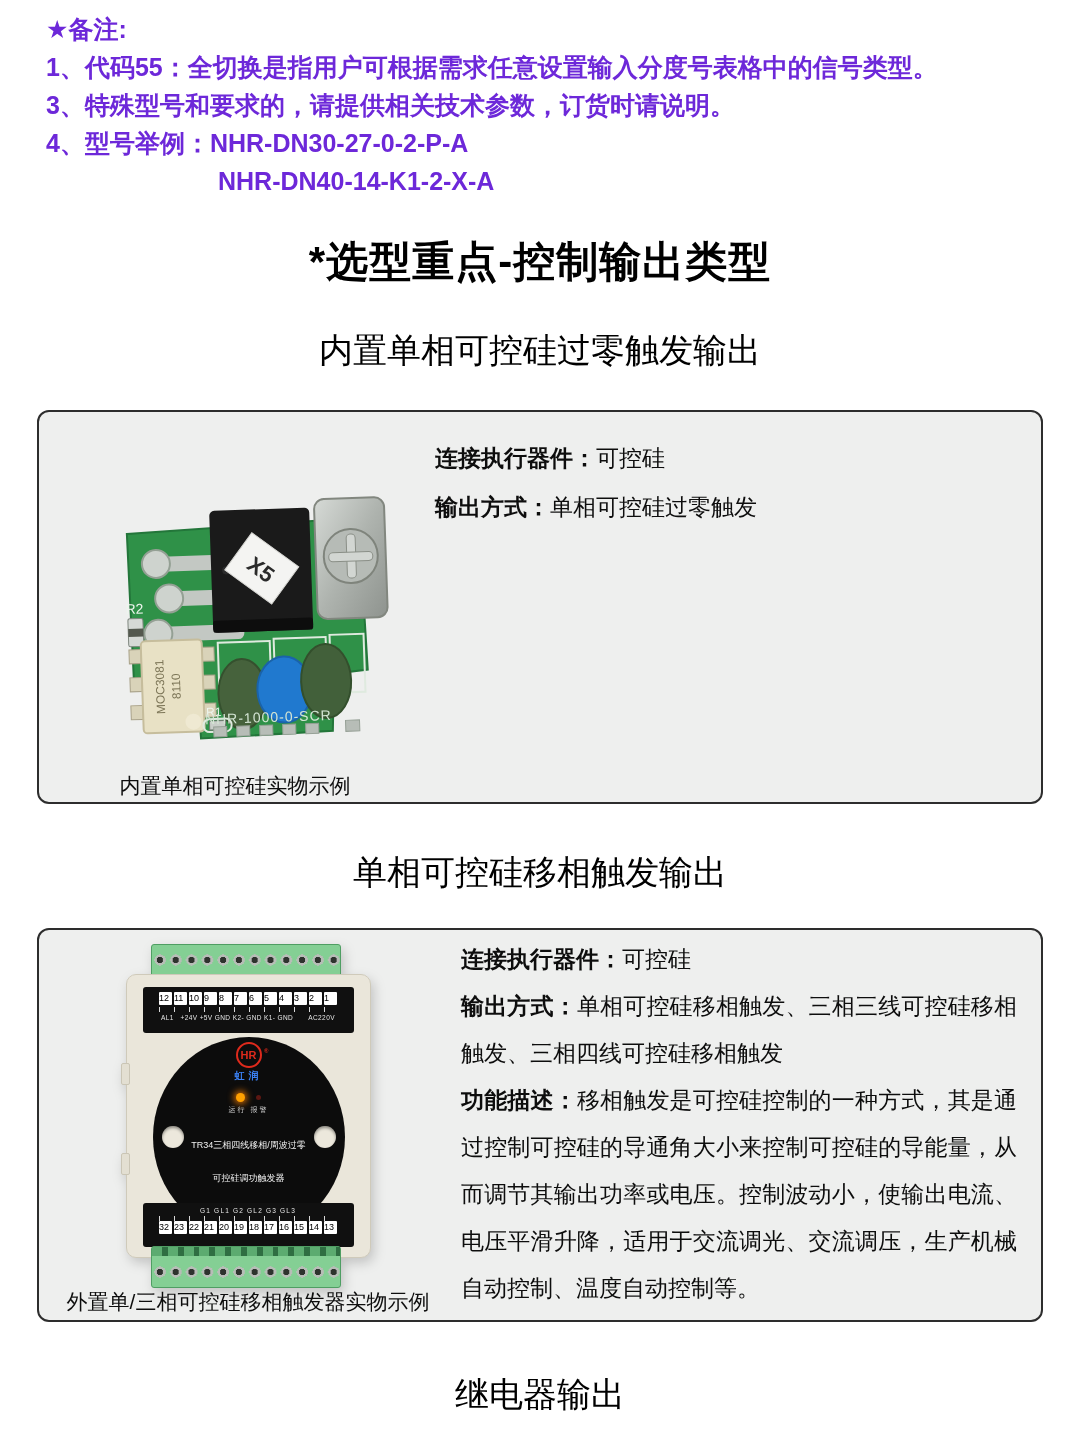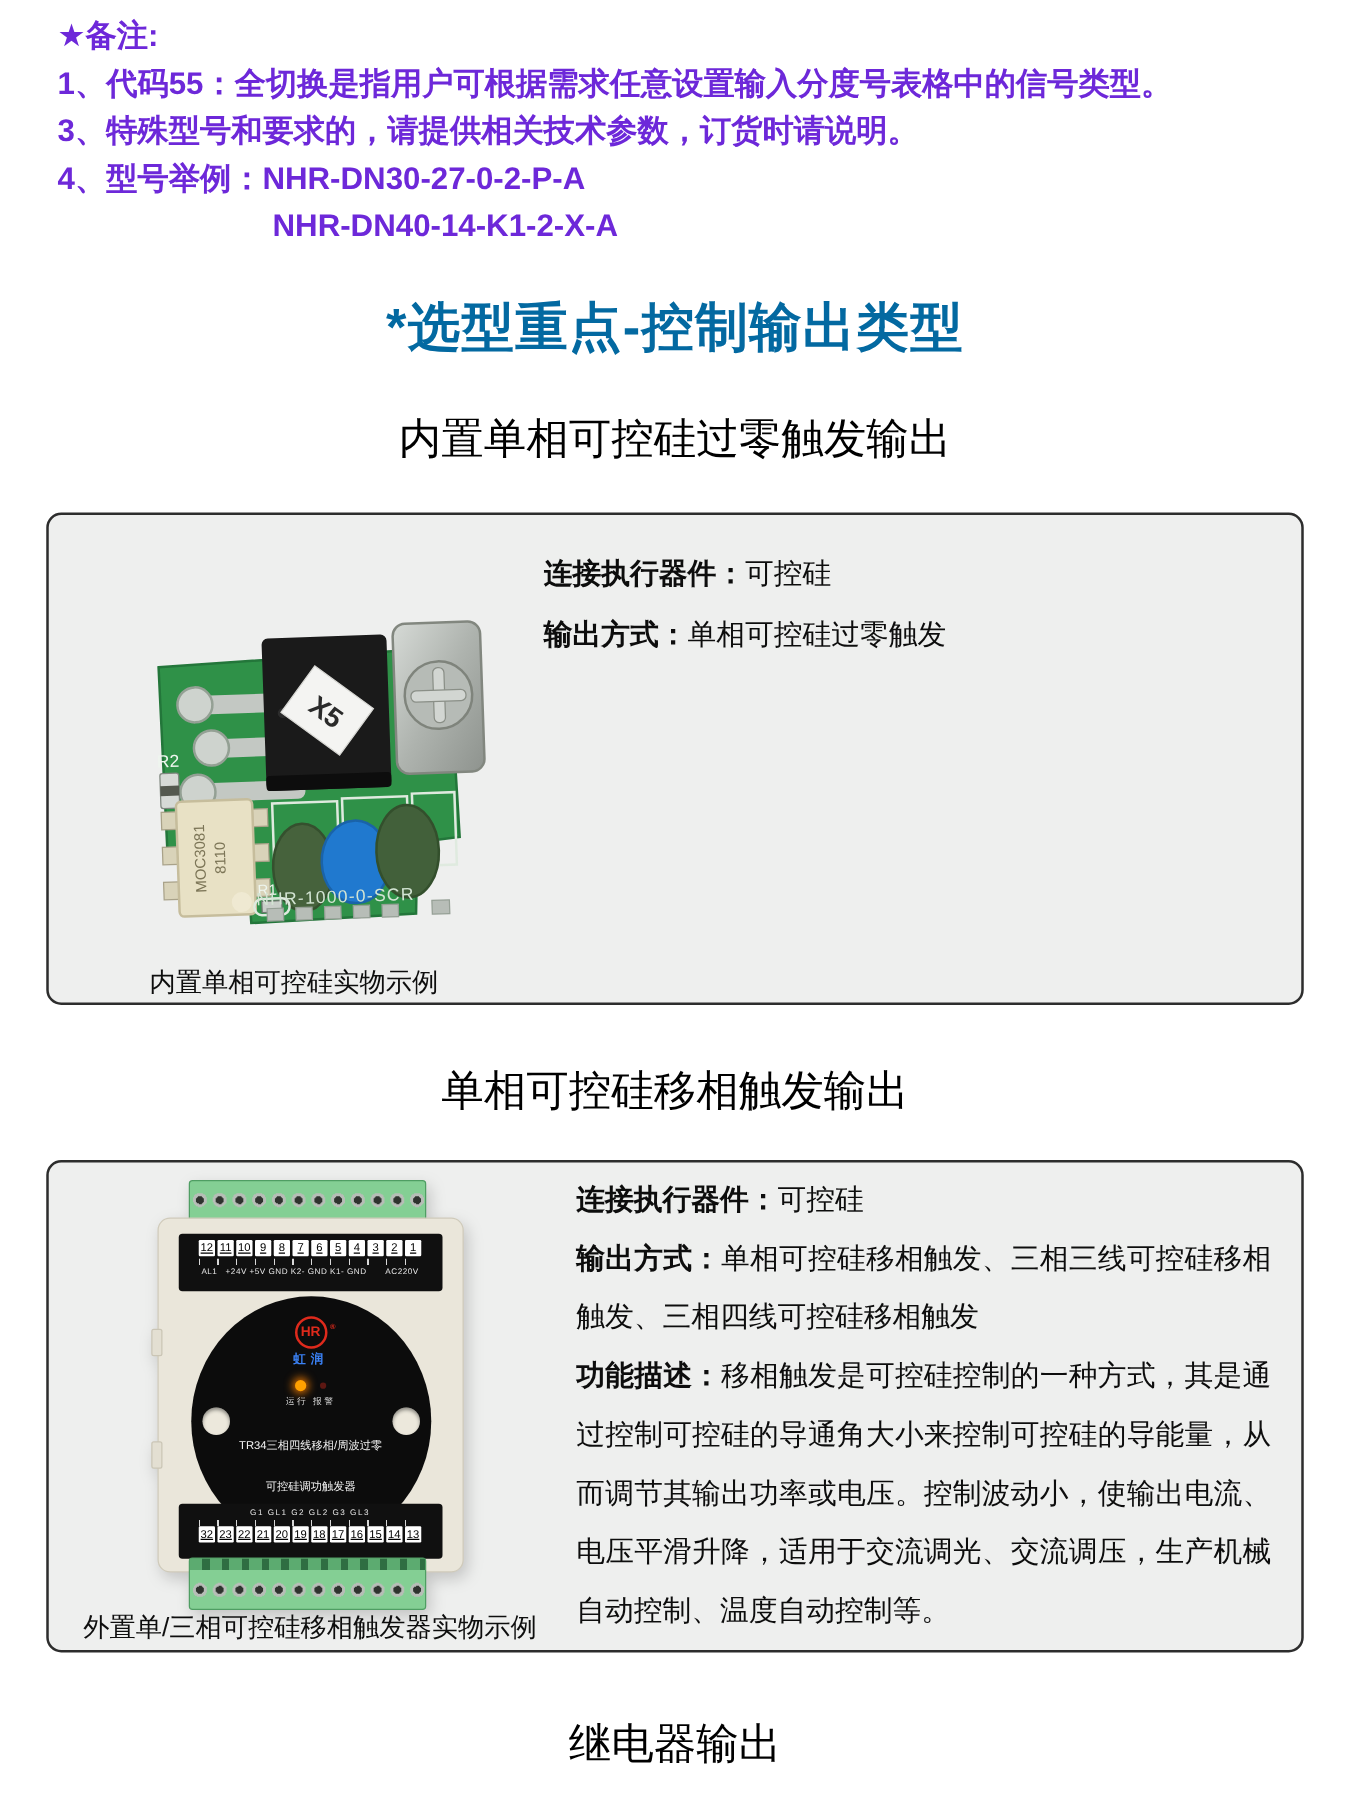--- a/index.html
+++ b/index.html
@@ -7,21 +7,21 @@
   body {
     width:1080px; height:1453px; background:#ffffff; color:#111;
     font-family:"Liberation Sans","DejaVu Sans",sans-serif;
     overflow:hidden;
   }
   
   .notes { padding:10px 40px 0 46px; font-size:25px; line-height:38px; color:#6d28d9;font-weight:bold; }
   .notes p { margin:0; }
   .notes .model-line2 { padding-left:172px; }
   
-  .main-title { margin:34px 0 0; text-align:center; font-size:42px; font-weight:bold; color:#0369a1; letter-spacing:1px; }
+  .main-title { margin:34px 0 0; text-align:center; font-size:42px; font-weight:bold; color:#000000; letter-spacing:1px; }
   .section-title { margin:38px 0 0; text-align:center; font-size:34px; font-weight:400; color:#000; }
   .section-title.s2 { margin-top:46px; }
   .section-title.s3 { margin-top:50px; }
   
   .info-box {
     width:1006px; height:394px; margin:36px auto 0;
     background:#eeefee; border:2px solid #2d2d2d; border-radius:12px;
     display:flex; overflow:hidden;
   }
   .info-box.box2 { margin-top:32px; }
@@ -50,28 +50,28 @@
   .dev-body { position:absolute; top:30px; bottom:30px; left:30px; right:30px;
     background:linear-gradient(180deg,#efecе2 0%,#eae6da 40%,#e3dfd2 100%);
     background-color:#eae6da; border:1px solid #cfcaba; border-radius:10px; }
   .dev-clip { position:absolute; left:-6px; width:9px; height:22px; background:#e3dfd2; border:1px solid #cac5b5; border-radius:2px; }
   .dev-clip.c1 { top:88px; } .dev-clip.c2 { top:178px; }
   .dev-panel { position:absolute; left:16px; right:16px; background:#101010; border-radius:3px; }
   .dev-panel-top { top:12px; height:46px; padding-top:5px; }
   .dev-panel-bottom { bottom:10px; height:44px; padding-top:4px; }
   .num-row { display:flex; justify-content:center; gap:2px; }
   .num-row span { width:13px; height:13px; background:#fff; color:#000; font-size:9px;
-    line-height:13px; text-align:center; border-radius:1px; font-family:"Liberation Sans",sans-serif;text-decoration:underline; }
+    line-height:13px; text-align:left; border-radius:1px; font-family:"Liberation Sans",sans-serif; }
   .ticks { margin:2px auto 0; width:178px; height:5px;
     background:repeating-linear-gradient(90deg,#d8d8d8 0 1px,transparent 1px 15px); }
   .panel-labels { font-size:6.5px; color:#e6e6e6; text-align:center; margin-top:2px; white-space:pre; letter-spacing:.4px; }
   .panel-labels.bottom { margin:0 0 2px; letter-spacing:1.2px; }
   .dev-circle { position:absolute; left:26px; top:62px; width:192px; height:200px;
     background:#0c0c0c; border-radius:50%; text-align:center; }
-  .logo-badge { margin:16px auto 0; width:26px; height:26px; border:2.5px solid #de2a1c;
+  .logo-badge { margin:5px auto 0; width:26px; height:26px; border:2.5px solid #de2a1c;
     border-radius:50%; color:#de2a1c; font-size:11px; font-weight:bold; line-height:23px; position:relative; }
   .logo-badge sup { position:absolute; top:-4px; right:-9px; font-size:6px; }
   .brand { color:#3b82f6; font-size:10px; font-weight:bold; letter-spacing:4px; margin-top:1px; }
   .leds { margin-top:9px; display:flex; justify-content:center; align-items:center; gap:11px; height:10px; }
   .led-on { width:9px; height:9px; border-radius:50%; background:#ffa000;
     box-shadow:0 0 7px 2px rgba(255,130,0,.85); }
   .led-off { width:5px; height:5px; border-radius:50%; background:#5c1712; }
   .led-labels { color:#d8d8d8; font-size:7px; margin-top:3px; letter-spacing:2px; }
   .hole { position:absolute; top:89px; width:22px; height:22px; background:#ece8dc;
     border-radius:50%; box-shadow:inset 0 2px 3px rgba(0,0,0,.4); }

